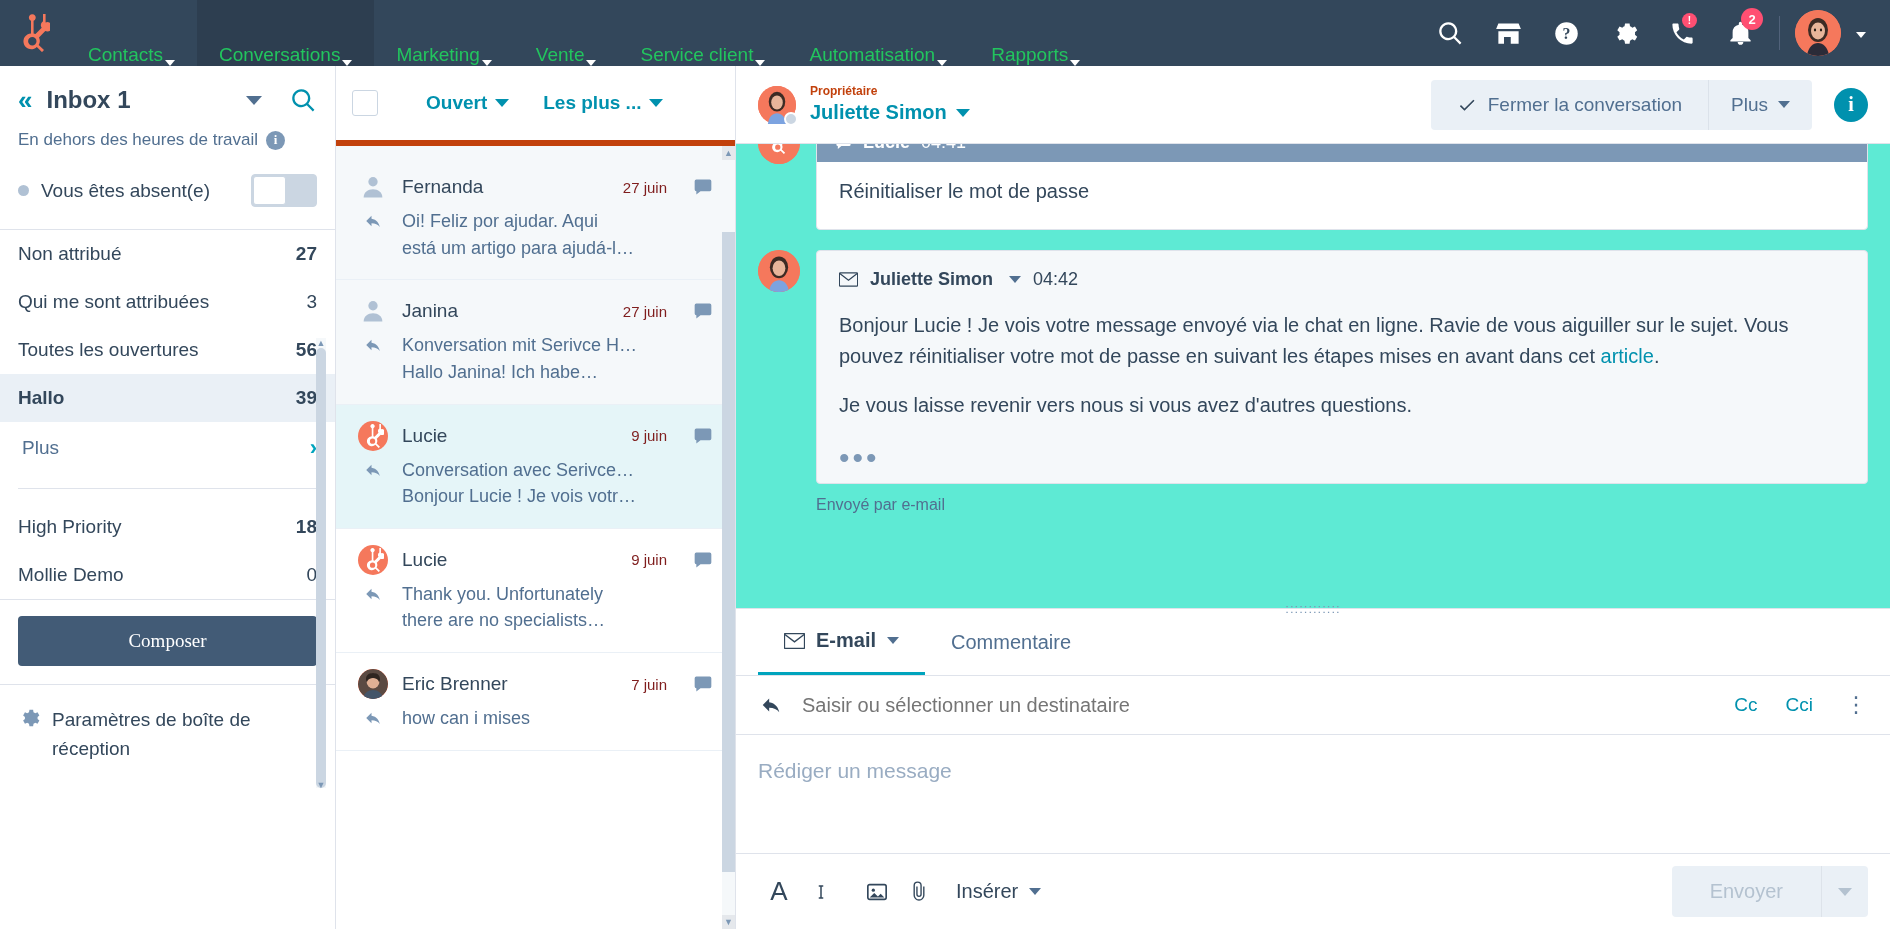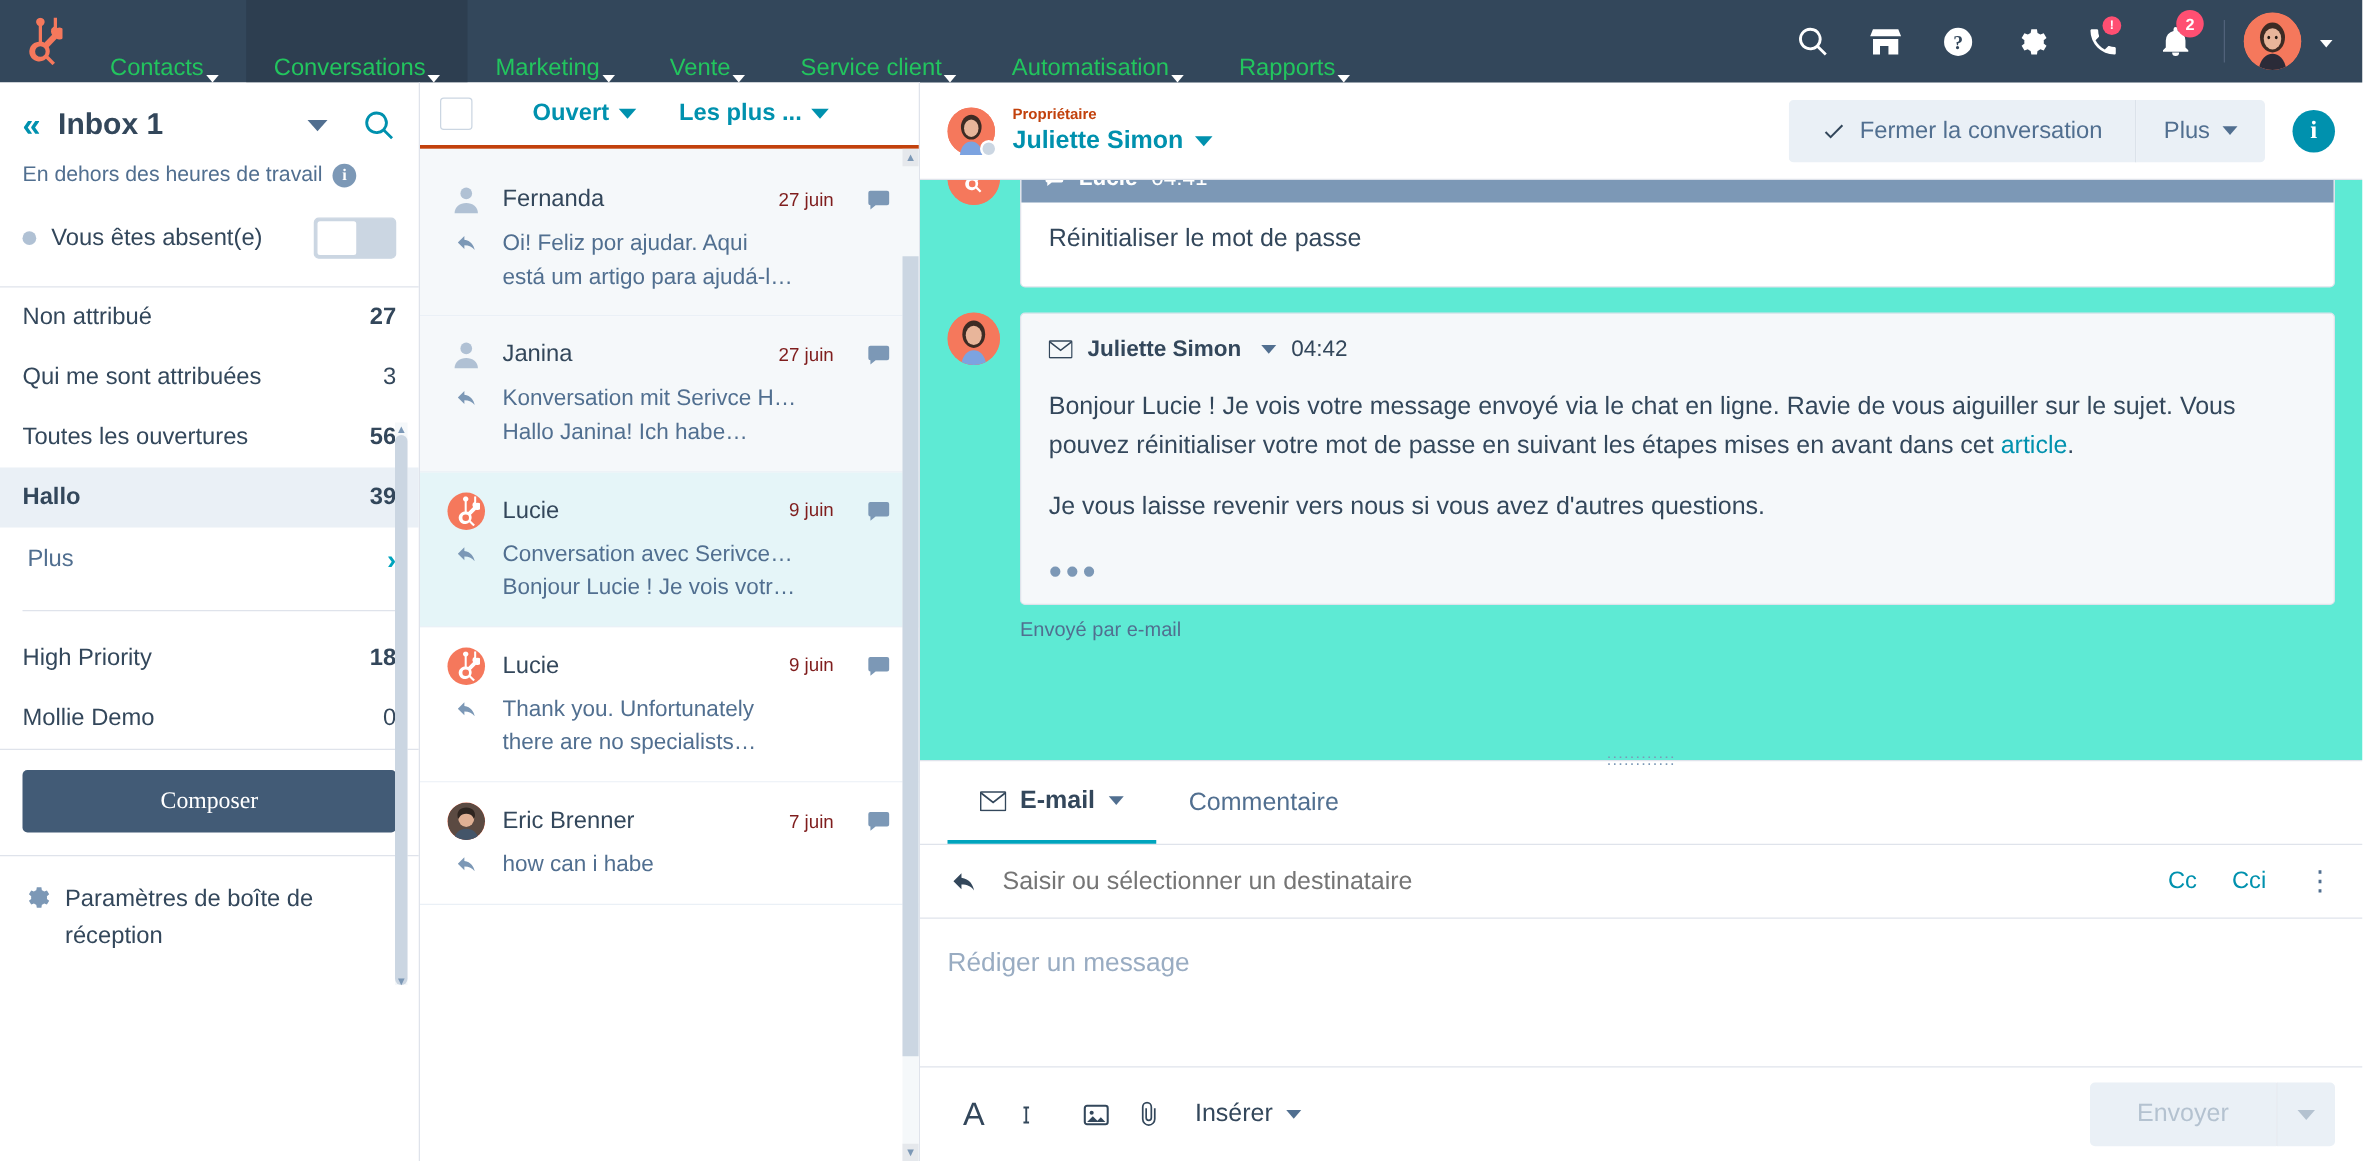--- a/index.html
+++ b/index.html
@@ -123,22 +123,22 @@
   }
   .sb-arrow-up { top: 272px; }
   .sb-arrow-dn { top: 714px; }
 
   
   .convlist {
     width: 400px; flex: 0 0 400px; border-right: 1px solid #dfe3eb;
     display: flex; flex-direction: column; background: #fff; position: relative;
   }
   .cl-head {
-    display: flex; align-items: center; gap: 0px; padding: 12px 16px;
-    border-bottom: 3px solid #c2410c; flex: 0 0 auto;
+    display: flex; align-items: center; gap: 0px; padding: 24px 16px;
+    border-bottom: 6px solid #c2410c; flex: 0 0 auto;
   }
   .cl-check {
     width: 26px; height: 26px; border: 1px solid #cbd6e2; border-radius: 3px;
     background: #fff; cursor: pointer; flex: 0 0 auto;
   }
   .cl-filter {
     color: #0091ae; font-size: 19px; font-weight: 700; display: flex; align-items: center;
     gap: 8px; cursor: pointer; margin-left: 48px; white-space: nowrap;
   }
   .cl-filter:first-of-type { margin-left: 48px; }
@@ -635,21 +635,21 @@
                 </svg>
             </span>
           </div>
           <div class="conv-body">
             <span class="reply-ico">
               <svg width="22" height="18" viewBox="0 0 24 24">
                   <path d="M10 9V5l-7 7 7 7v-4.1c5 0 8.5 1.6 11 5.1-1-5-4-10-11-11z" fill="#7c98b6"></path>
                 </svg>
             </span>
             <span class="conv-lines">
-              <div class="l">how can i habe</div>
+              <div class="l">how can i mises</div>
             </span>
           </div>
         </div>
 
         <div class="cl-track"></div>
         <div class="cl-ar" style="top:0">▲</div>
         <div class="cl-thumb"></div>
         <div class="cl-ar" style="bottom:0">▼</div>
       </div>
     </div>

